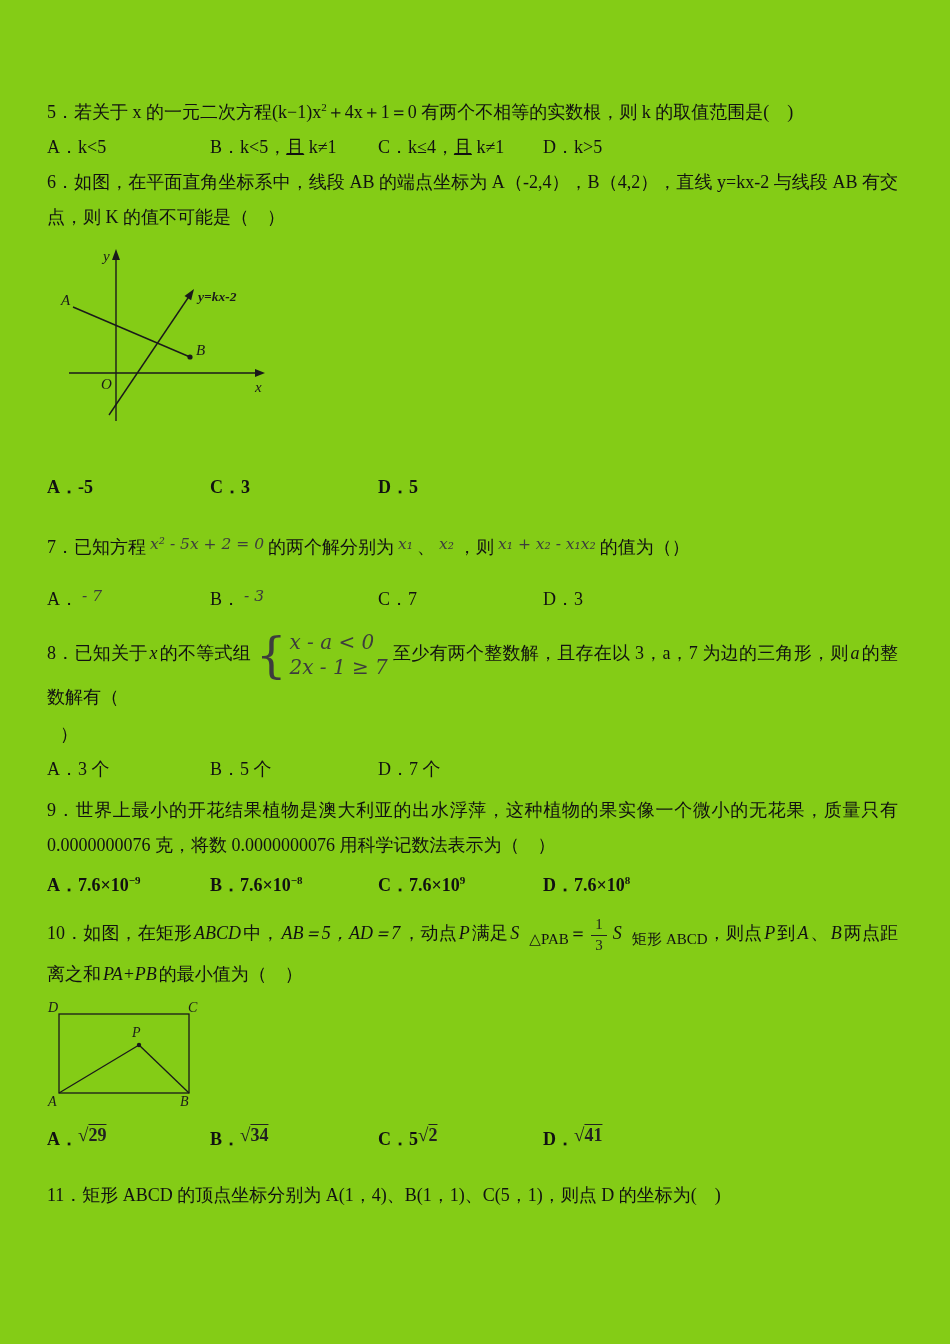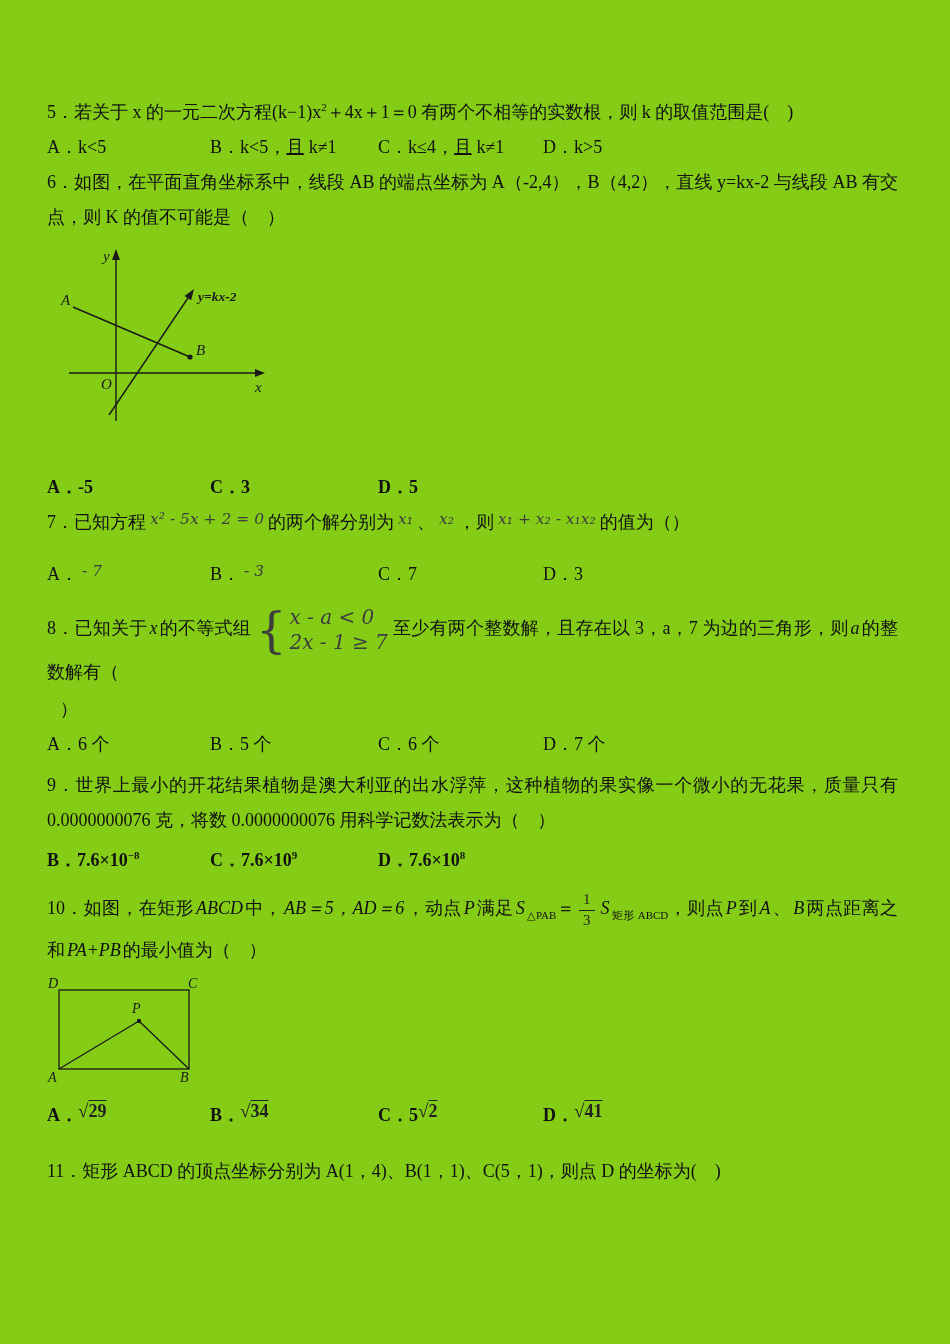--- a/index.html
+++ b/index.html
@@ -6,38 +6,38 @@
   .page{
     width:950px;height:1344px;margin:0 auto;background:#84cc16;
     padding:90px 52px 30px 47px;box-sizing:border-box;
     font-family:"Liberation Serif","DejaVu Serif",serif;color:#111;overflow:hidden;
   }
   .stem{font-size:18px;line-height:35px;text-align:justify;margin:0;}
   .opts{display:grid;grid-template-columns:163px 168px 165px 1fr;font-size:18px;line-height:35px;}
   .opts.bold{font-weight:bold;}
   .opts.tall{line-height:37px;font-weight:bold;}
   .sup{font-size:11px;}
-  sub.small{font-size:11px;font-style:normal;}
+  sub.small{font-size:15px;font-style:normal;margin-left:8px;}
   .eq{font-family:"DejaVu Serif","DejaVu Sans",serif;font-style:italic;color:#3d3d3d;font-size:15.5px;margin:0 4px;}
   .raised{position:relative;top:-4px;display:inline-block;}
   .ul{text-decoration:underline;}
   .it{font-style:italic;margin:0 2px;}
   .sys{display:inline-flex;align-items:center;vertical-align:middle;margin:0 5px;}
   .brace{font-size:48px;font-weight:200;line-height:1;font-family:"DejaVu Serif",serif;color:#3d3d3d;}
   .syscol{display:inline-flex;flex-direction:column;margin-left:3px;}
   .syscol .eq{margin:0;line-height:25px;font-size:20px;}
   .frac{display:inline-flex;flex-direction:column;align-items:center;vertical-align:middle;margin:0 4px;font-size:15px;line-height:1.3;color:#222;}
   .frac .num{border-bottom:1.3px solid #222;padding:0 4px;}
   .sqrt{white-space:nowrap;color:#222;}
   .rsign{font-size:19px;}
   .radicand{text-decoration:overline;}
   .fig1{margin:10px 0 40px 12px;display:block;}
   .fig2{margin:8px 0 8px 0;display:block;}
   svg text{font-family:"Liberation Serif","DejaVu Serif",serif;}
-  .mt14{margin-top:0;} .mt16{margin-top:16px;} .mt12{margin-top:12px;}
+  .mt14{margin-top:25px;} .mt16{margin-top:16px;} .mt12{margin-top:12px;}
   .mt6{margin-top:6px;} .mt2{margin-top:2px;} .mt20{margin-top:20px;}
   .indent{padding-left:13px;}
 </style>
 </head>
 <body>
 
 <div class="page">
 
   <section>
     <p class="stem"><span>5．若关于 x 的一元二次方程(k−1)x</span><sup class="sup">2</sup><span>＋4x＋1＝0 有两个不相等的实数根，则 k 的取值范围是(　)</span></p>
@@ -95,38 +95,38 @@
   <section>
     <p class="stem mt12"><span>8．已知关于</span><span class="it">x</span><span>的不等式组</span><span class="sys">
           <span class="brace">{</span>
           <span class="syscol">
             <span class="eq">x - a &lt; 0</span>
             <span class="eq">2x - 1 ≥ 7</span>
           </span>
         </span><span>至少有两个整数解，且存在以 3，a，7 为边的三角形，则</span><span class="it">a</span><span>的整数解有（</span></p>
     <p class="stem indent mt2">）</p>
     <div class="opts">
-      <span>A．6 个</span>
+      <span>A．3 个</span>
       <span>B．5 个</span>
-      <span>C．6 个</span>
       <span>D．7 个</span>
     </div>
   </section>
 
   <section>
     <p class="stem mt6">9．世界上最小的开花结果植物是澳大利亚的出水浮萍，这种植物的果实像一个微小的无花果，质量只有 0.0000000076 克，将数 0.0000000076 用科学记数法表示为（　）</p>
     <div class="opts bold">
+      <span><span>A．</span><span>7.6×10</span><sup class="sup">−9</sup></span>
       <span><span>B．</span><span>7.6×10</span><sup class="sup">−8</sup></span>
       <span><span>C．</span><span>7.6×10</span><sup class="sup">9</sup></span>
       <span><span>D．</span><span>7.6×10</span><sup class="sup">8</sup></span>
     </div>
   </section>
 
   <section>
-    <p class="stem mt12"><span>10．如图，在矩形</span><span class="it">ABCD</span><span>中，</span><span class="it">AB＝5，AD＝6</span><span>，动点</span><span class="it">P</span><span>满足</span><span class="it">S</span><sub class="small">△PAB</sub><span>＝</span><span class="frac">
+    <p class="stem mt12"><span>10．如图，在矩形</span><span class="it">ABCD</span><span>中，</span><span class="it">AB＝5，AD＝7</span><span>，动点</span><span class="it">P</span><span>满足</span><span class="it">S</span><sub class="small">△PAB</sub><span>＝</span><span class="frac">
           <span class="num">1</span>
           <span class="den">3</span>
         </span><span class="it">S</span><sub class="small">矩形 ABCD</sub><span>，则点</span><span class="it">P</span><span>到</span><span class="it">A</span><span>、</span><span class="it">B</span><span>两点距离之和</span><span class="it">PA+PB</span><span>的最小值为（　）</span></p>
 
     <svg class="fig2" width="200" height="112" viewBox="0 0 200 112">
       <g stroke="#1a1a1a" stroke-width="1.3" fill="none">
         <rect x="12" y="14" width="130" height="79"></rect>
         <line x1="12" y1="93" x2="92" y2="45"></line>
         <line x1="92" y1="45" x2="142" y2="93"></line>
       </g>

